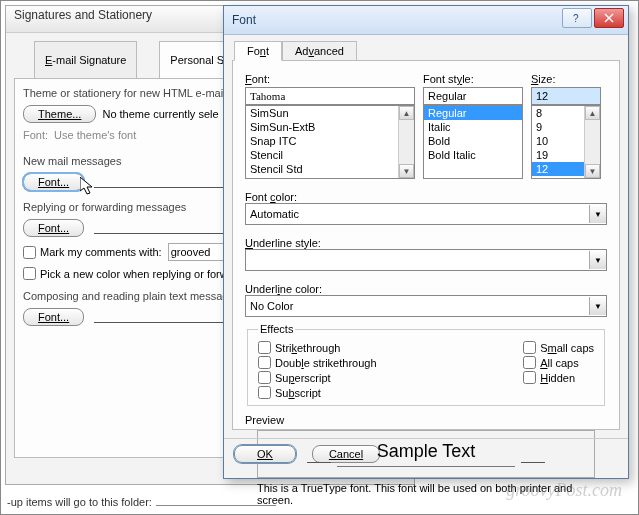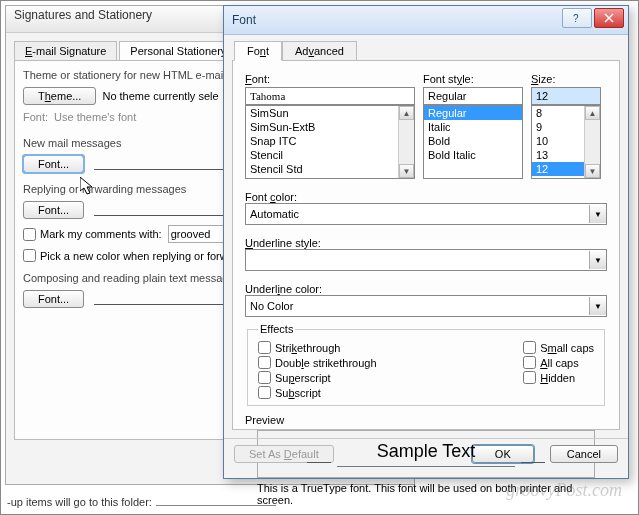--- a/index.html
+++ b/index.html
@@ -41,48 +41,50 @@
     padding: 2px 8px;
     font-size: 12px;
     color: #333;
   }
   .tabs {
     margin: 8px 8px 0 8px;
     display: flex;
     gap: 2px;
   }
   .tab {
-    padding: 3px 10px;
+    padding: 12px 10px;
     background: #eee;
     border: 1px solid #bbb;
     border-bottom: none;
     cursor: pointer;
+    margin-left: 20px;
   }
   .tab.active {
     background: #fdfdfd;
     font-weight: normal;
   }
   .tab u { text-decoration: underline; }
   .tabbody {
     margin: 0 8px 8px 8px;
     background: #fdfdfd;
     border: 1px solid #bbb;
     padding: 8px;
     height: 380px;
     box-sizing: border-box;
     overflow: hidden;
   }
   .row { margin: 6px 0; display: flex; align-items: center; gap: 6px; }
   .btn {
     background: linear-gradient(#fefefe, #e6e6e6);
     border: 1px solid #8a8a8a;
-    border-radius: 3px;
+    border-radius: 8px;
     padding: 2px 14px;
     cursor: pointer;
     white-space: nowrap;
+    text-decoration: underline;
   }
   .btn.focus {
     outline: 2px solid #7eb4ea;
     outline-offset: -1px;
   }
   .btn.focus2 {
     box-shadow: 0 0 0 1px #5b9bd5;
   }
   .longline {
     border-bottom: 1px solid #555;
@@ -460,21 +462,21 @@
           </div>
         </div>
 
         <div class="col" style="width:70px">
           <span class="lbl"><u>S</u>ize:</span>
           <input class="txtinput" style="width: 70px; background: rgb(207, 230, 255);" value="12">
           <div class="listbox" style="width:70px;height:74px">
             <div class="item">8</div>
             <div class="item">9</div>
             <div class="item">10</div>
-            <div class="item">13</div>
+            <div class="item">19</div>
             <div class="item sel">12</div>
             <div class="scrollbar">
               <div class="scrollbtn">▲</div>
               <div style="position:absolute;bottom:0;left:0;right:0">
                   <div class="scrollbtn">▼</div>
                 </div>
             </div>
           </div>
         </div>
       </div>
@@ -544,21 +546,20 @@
       <div class="preview">
         <span>Preview</span>
         <div class="previewbox">
           <span class="previewtext">Sample Text</span>
         </div>
         <div class="previewnote">This is a TrueType font. This font will be used on both printer and screen.</div>
       </div>
     </div>
 
     <div class="dlgfooter">
-      <div class="btn disabled">Set As <u>D</u>efault</div>
       <div class="right">
         <div class="btn focus2" style="padding:2px 22px">OK</div>
         <div class="btn" style="padding:2px 16px">Cancel</div>
       </div>
     </div>
   </div>
 
   <div class="footerstrip">
     <span>-up items will go to this folder:</span><span class="footerline"></span>
   </div>

